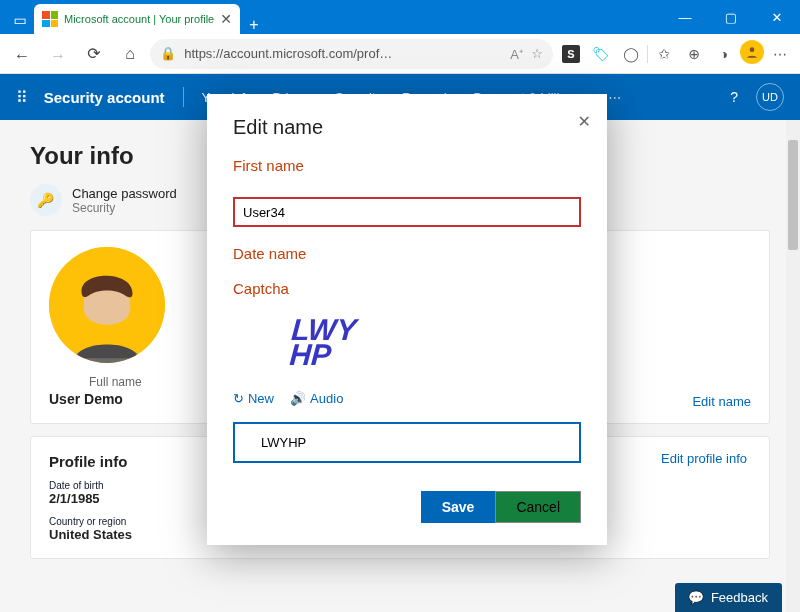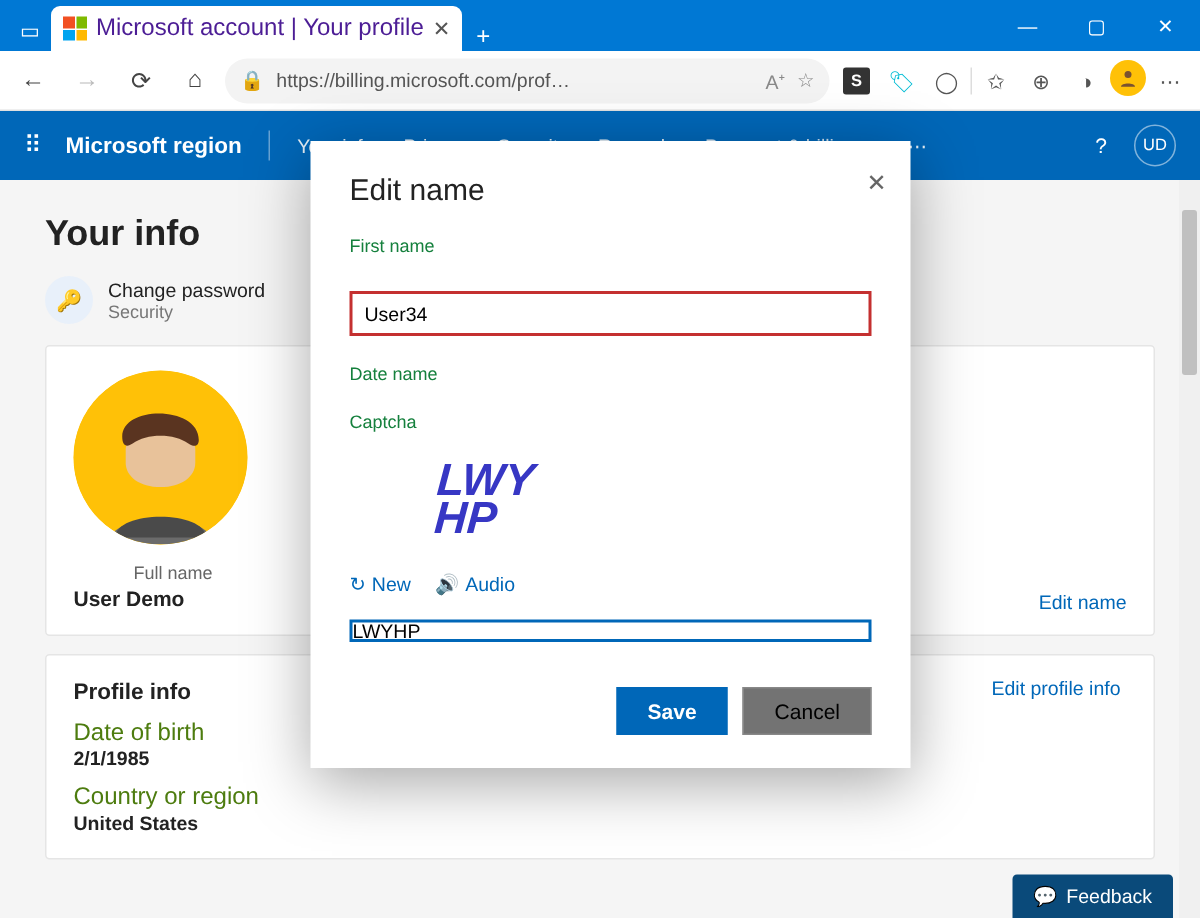--- a/index.html
+++ b/index.html
@@ -5,21 +5,21 @@
 * { box-sizing: border-box; margin: 0; padding: 0; font-family: 'Segoe UI', Arial, sans-serif; }
 body { width: 800px; height: 612px; overflow: hidden; background: #fff; position: relative; }
 
 
 .titlebar { height: 34px; background: #0078d4; display: flex; align-items: stretch; }
 .tab-area { display: flex; align-items: flex-end; gap: 0; padding-left: 6px; }
 .tab-btn { width: 28px; height: 28px; display:flex; align-items:center; justify-content:center; color:#fff; font-size:14px; }
 .tab { background: #fff; border-radius: 6px 6px 0 0; height: 30px; display: flex; align-items: center; padding: 0 8px; gap: 6px; min-width: 195px; margin-top:4px; }
 .tab .favicon { width: 16px; height: 16px; display:grid; grid-template-columns:1fr 1fr; grid-template-rows:1fr 1fr; gap:1px; }
 .tab .favicon span:nth-child(1){background:#f25022;} .tab .favicon span:nth-child(2){background:#7fba00;} .tab .favicon span:nth-child(3){background:#00a4ef;} .tab .favicon span:nth-child(4){background:#ffb900;}
-.tab-title { font-size: 16px; color: #4c1d95; flex:1; white-space:nowrap; overflow:hidden; text-overflow:ellipsis; }
+.tab-title { font-size: 11px; color: #15803d; flex:1; white-space:nowrap; overflow:hidden; text-overflow:ellipsis; }
 .tab-close { font-size: 14px; color:#555; }
 .newtab { width:28px; display:flex; align-items:center; justify-content:center; color:#fff; font-size:16px; }
 .win-controls { margin-left:auto; display:flex; }
 .win-controls div { width:46px; display:flex; align-items:center; justify-content:center; color:#fff; font-size:13px; }
 
 
 .addrbar { height: 40px; background:#fff; border-bottom:1px solid #e0e0e0; display:flex; align-items:center; padding:0 6px; gap:4px; }
 .addrbar .icnbtn { width:32px; height:32px; display:flex; align-items:center; justify-content:center; color:#444; font-size:16px; border-radius:4px; }
 .addrbar .icnbtn.disabled { color:#bbb; }
 .url-box { flex:1; height:30px; background:#f3f3f3; border-radius:15px; display:flex; align-items:center; padding:0 10px; gap:8px; font-size:13px; color:#555; }
@@ -48,38 +48,38 @@
 .cpw { display:flex; gap:10px; margin-top:14px; align-items:center; }
 .cpw-icon { width:32px; height:32px; border-radius:50%; background:#e8f0fa; display:flex; align-items:center; justify-content:center; color:#0067b8; font-size:14px; }
 .cpw-text .l1 { font-size:13px; color:#222; } .cpw-text .l2 { font-size:12px; color:#777; }
 .card { background:#fff; border:1px solid #e5e5e5; border-radius:3px; padding:16px 18px; margin-top:14px; position:relative; }
 .big-avatar { width:116px; height:116px; border-radius:50%; background:#ffc107; display:flex; align-items:center; justify-content:center; overflow:hidden; }
 .full-lbl { font-size:12px; color:#666; margin-top:12px;margin-left:40px; }
 .full-val { font-size:14px; font-weight:600; color:#222; margin-top:2px; }
 .card-right-text { position:absolute; right:180px; top:40px; font-size:13px; color:#444; }
 .card-link { position:absolute; right:18px; bottom:14px; color:#0067b8; font-size:13px; }
 .profile-card { margin-top:12px; }
-.lbl { font-size:16px; color:#4d7c0f; margin-top:10px; } .val { font-size:13px; font-weight:600; color:#222; }
+.lbl { font-size:10px; color:#0f172a; margin-top:10px; } .val { font-size:13px; font-weight:600; color:#222; }
 .card-link2 { position:absolute; right:22px; top:14px; color:#0067b8; font-size:13px; }
 .feedback { position:absolute; right:18px; bottom:0; background:#0a4a7a; color:#fff; padding:7px 14px; font-size:13px; border-radius:3px 3px 0 0; display:flex; gap:6px; align-items:center; }
 .scrollbar { position:absolute; right:0; top:0; width:14px; height:100%; background:#f0f0f0; }
 .scrollbar .thumb { position:absolute; left:2px; top:20px; width:10px; height:110px; background:#c0c0c0; border-radius:2px; }
 
 
 .modal { position:absolute; left:207px; top:94px; width:400px; background:#fff; box-shadow:0 10px 40px rgba(0,0,0,0.35); padding:22px 26px; z-index:100; }
 .modal h2 { font-size:20px; font-weight:400; color:#222; }
 .modal .mclose { position:absolute; right:16px; top:18px; font-size:16px; color:#666; }
-.field-lbl { font-size:12px; color:#15803d; margin-top:18px; }
+.field-lbl { font-size:15px; color:#c2410c; margin-top:18px; }
 .field-input { width:100%; height:30px; border:2px solid #c43030; padding:0 8px; font-size:13px; margin-top:23px; outline:none; }
 .captcha-img { margin-top:6px; width:180px; height:78px; display:flex; align-items:center; justify-content:center; color:#3737c4; font-family:'Brush Script MT',cursive; font-style:italic; font-size:30px; line-height:0.85; font-weight:bold; transform:skewX(-4deg); }
 .cap-links { display:flex; gap:16px; margin-top:10px; font-size:13px; color:#0067b8; }
 .cap-links span { display:flex; gap:4px; align-items:center; }
-.captcha-input { width:100%; height:15px; border:2px solid #0067b8; padding:0 0; font-size:13px; margin-top:16px; outline:none; }
-.modal-btns { display:flex; gap:10px; justify-content:flex-end; margin-top:28px; }
-.btn { height:32px; padding:0 20px; font-size:14px; border:1px solid #888; background:#737373; cursor:pointer; }
+.captcha-input { width:100%; height:41px; border:2px solid #0067b8; padding:0 26px; font-size:13px; margin-top:16px; outline:none; }
+.modal-btns { display:flex; justify-content:flex-end; margin-top:28px; }
+.btn { height:32px; padding:0 20px; font-size:14px; border:1px solid #888; background:#15803d; cursor:pointer; }
 .btn.primary { background:#0067b8; color:#fff; border-color:#0067b8; font-weight:600; }
 </style>
 </head>
 <body>
 
 <div class="titlebar">
   <div class="tab-area">
     <div class="tab-btn">▭</div>
     <div class="tab">
       <div class="favicon">
@@ -100,21 +100,21 @@
   </div>
 </div>
 
 <div class="addrbar">
   <div class="icnbtn">←</div>
   <div class="icnbtn disabled">→</div>
   <div class="icnbtn">⟳</div>
   <div class="icnbtn">⌂</div>
   <div class="url-box">
     <span class="lock">🔒</span>
-    <span>https://billing.microsoft.com/prof…</span>
+    <span>https://account.microsoft.com/prof…</span>
     <span class="oflow" style="margin-left:auto">A⁺</span>
     <span class="oflow">☆</span>
   </div>
   <div class="ext-icons">
     <div class="ei">
         <div class="ei sq">S</div>
       </div>
     <div class="ei blue">🏷</div>
     <div class="ei">◯</div>
     <div style="width:1px;height:18px;background:#ddd;align-self:center"></div>
@@ -126,21 +126,21 @@
           <circle cx="12" cy="8" r="4" fill="#7a5230"></circle>
           <path d="M4 22c0-5 16-5 16 0" fill="#7a5230"></path>
         </svg>
       </div>
     <div class="ei">⋯</div>
   </div>
 </div>
 
 <div class="msheader">
   <span class="waffle">⠿</span>
-  <span class="brand">Microsoft region</span>
+  <span class="brand">Security account</span>
   <span class="vline"></span>
   <div class="msnav">
     <span>Your info</span>
     <span>Privacy</span>
     <span>Security</span>
     <span>Rewards</span>
     <span><span>Payment &amp; billing</span> <span>⌄</span></span>
     <span>⋯</span>
   </div>
   <div class="msright">

